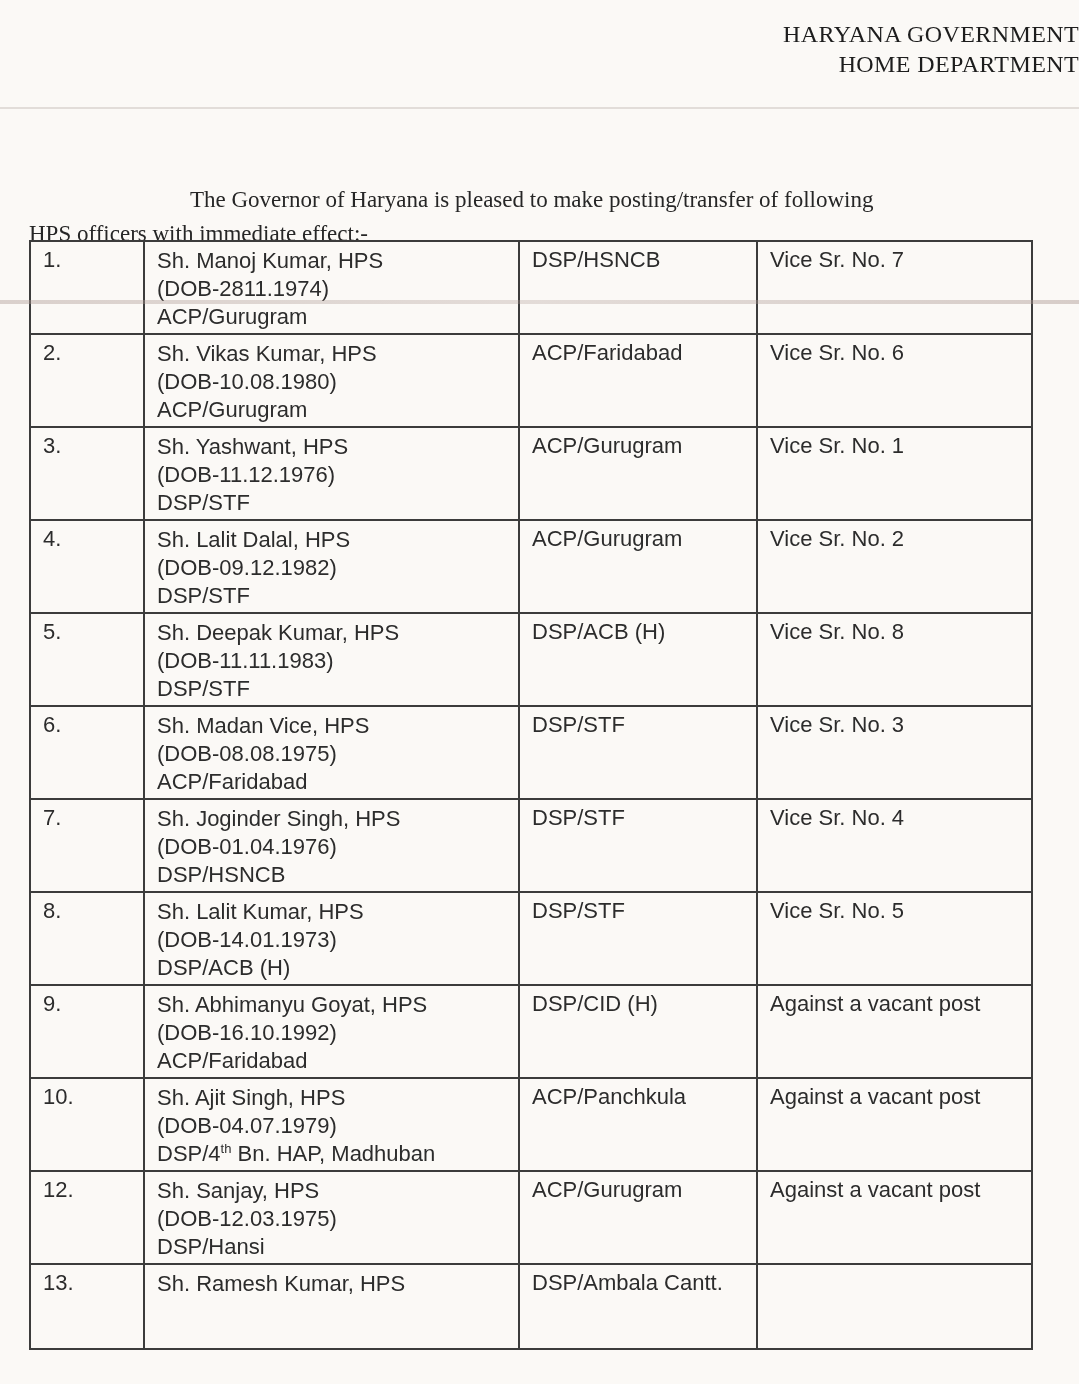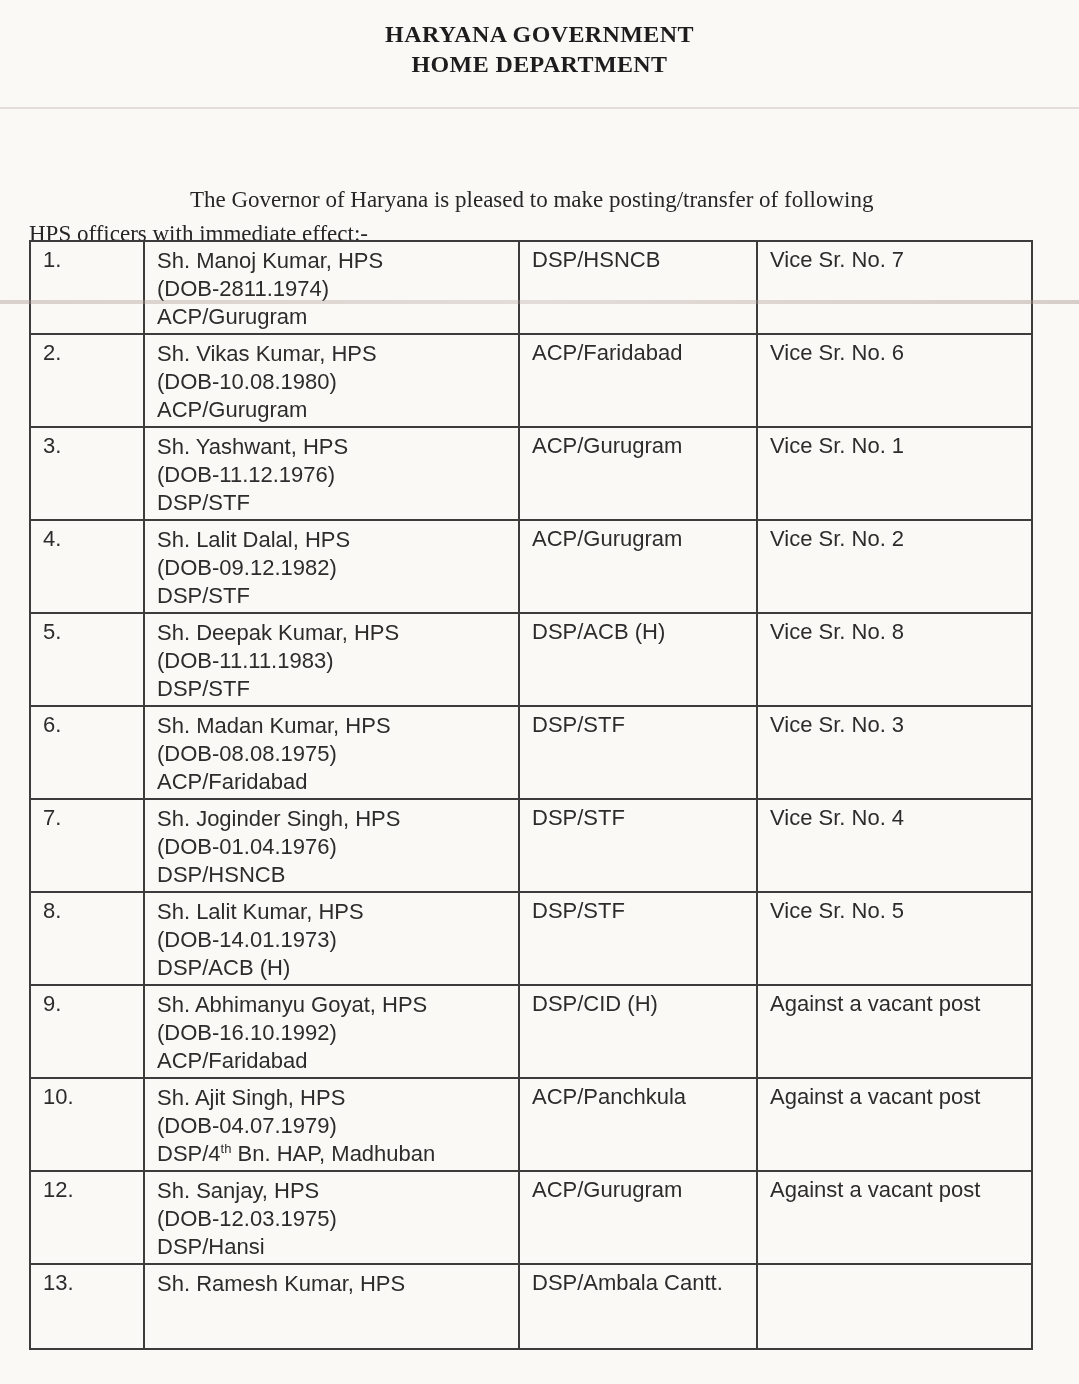--- a/index.html
+++ b/index.html
@@ -17,22 +17,22 @@
     background:rgba(150,138,132,0.25);
   }
   .artifact-band{
     position:absolute;top:300px;left:0;width:1079px;height:4px;
     background:linear-gradient(to right, rgba(172,152,146,0.42), rgba(172,152,146,0.30), rgba(172,152,146,0.45));
     z-index:5;
   }
   
   .doc-header{
     position:absolute;top:19px;left:0;width:1079px;
-    text-align:center;
-    font-weight:bold;
+    text-align:right;
+    font-weight:normal;
     font-size:24px;
     line-height:30px;
     letter-spacing:0.4px;
     color:#1d1d1d;
   }
   
   .intro-line-1{
     position:absolute;top:152px;left:190px;
     font-size:23px;color:#262626;white-space:nowrap;margin-top:35px;
   }
@@ -132,21 +132,21 @@
           <div class="cell-line">Sh. Deepak Kumar, HPS</div>
           <div class="cell-line">(DOB-11.11.1983)</div>
           <div class="cell-line">DSP/STF</div>
         </td>
         <td class="col-posting">DSP/ACB (H)</td>
         <td class="col-remark">Vice Sr. No. 8</td>
       </tr>
       <tr>
         <td class="col-sr">6.</td>
         <td class="col-officer">
-          <div class="cell-line">Sh. Madan Kumar, HPS</div>
+          <div class="cell-line">Sh. Madan Vice, HPS</div>
           <div class="cell-line">(DOB-08.08.1975)</div>
           <div class="cell-line">ACP/Faridabad</div>
         </td>
         <td class="col-posting">DSP/STF</td>
         <td class="col-remark">Vice Sr. No. 3</td>
       </tr>
       <tr>
         <td class="col-sr">7.</td>
         <td class="col-officer">
           <div class="cell-line">Sh. Joginder Singh, HPS</div>

